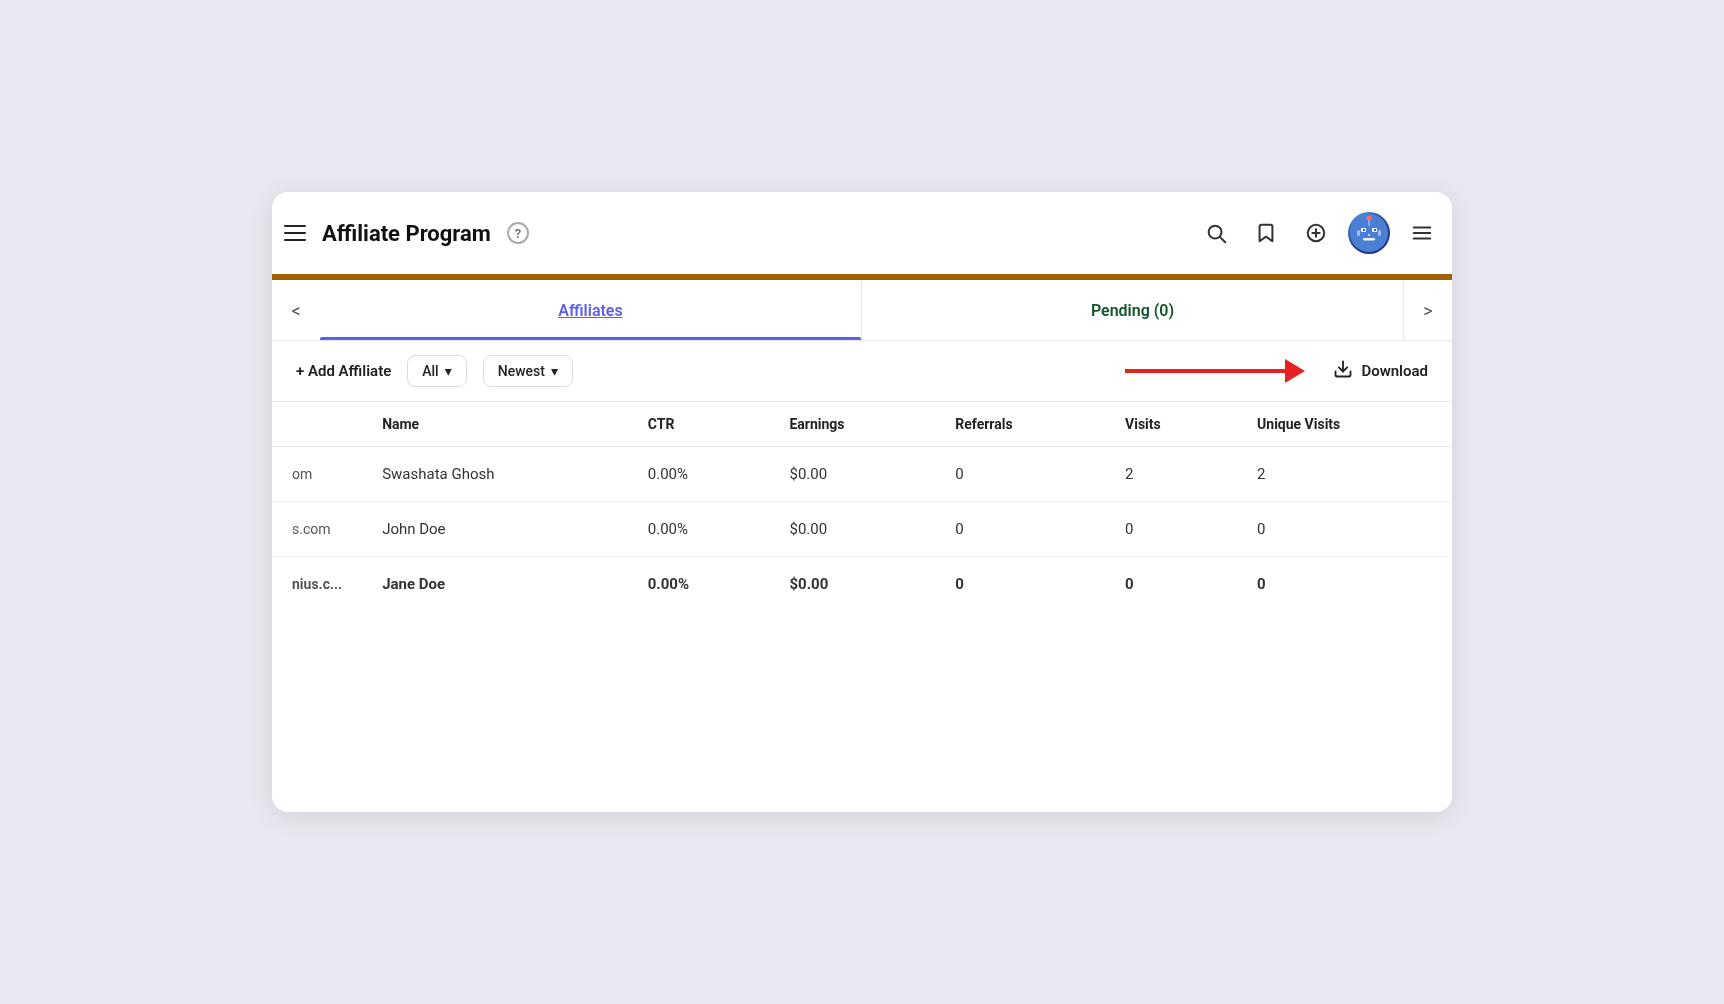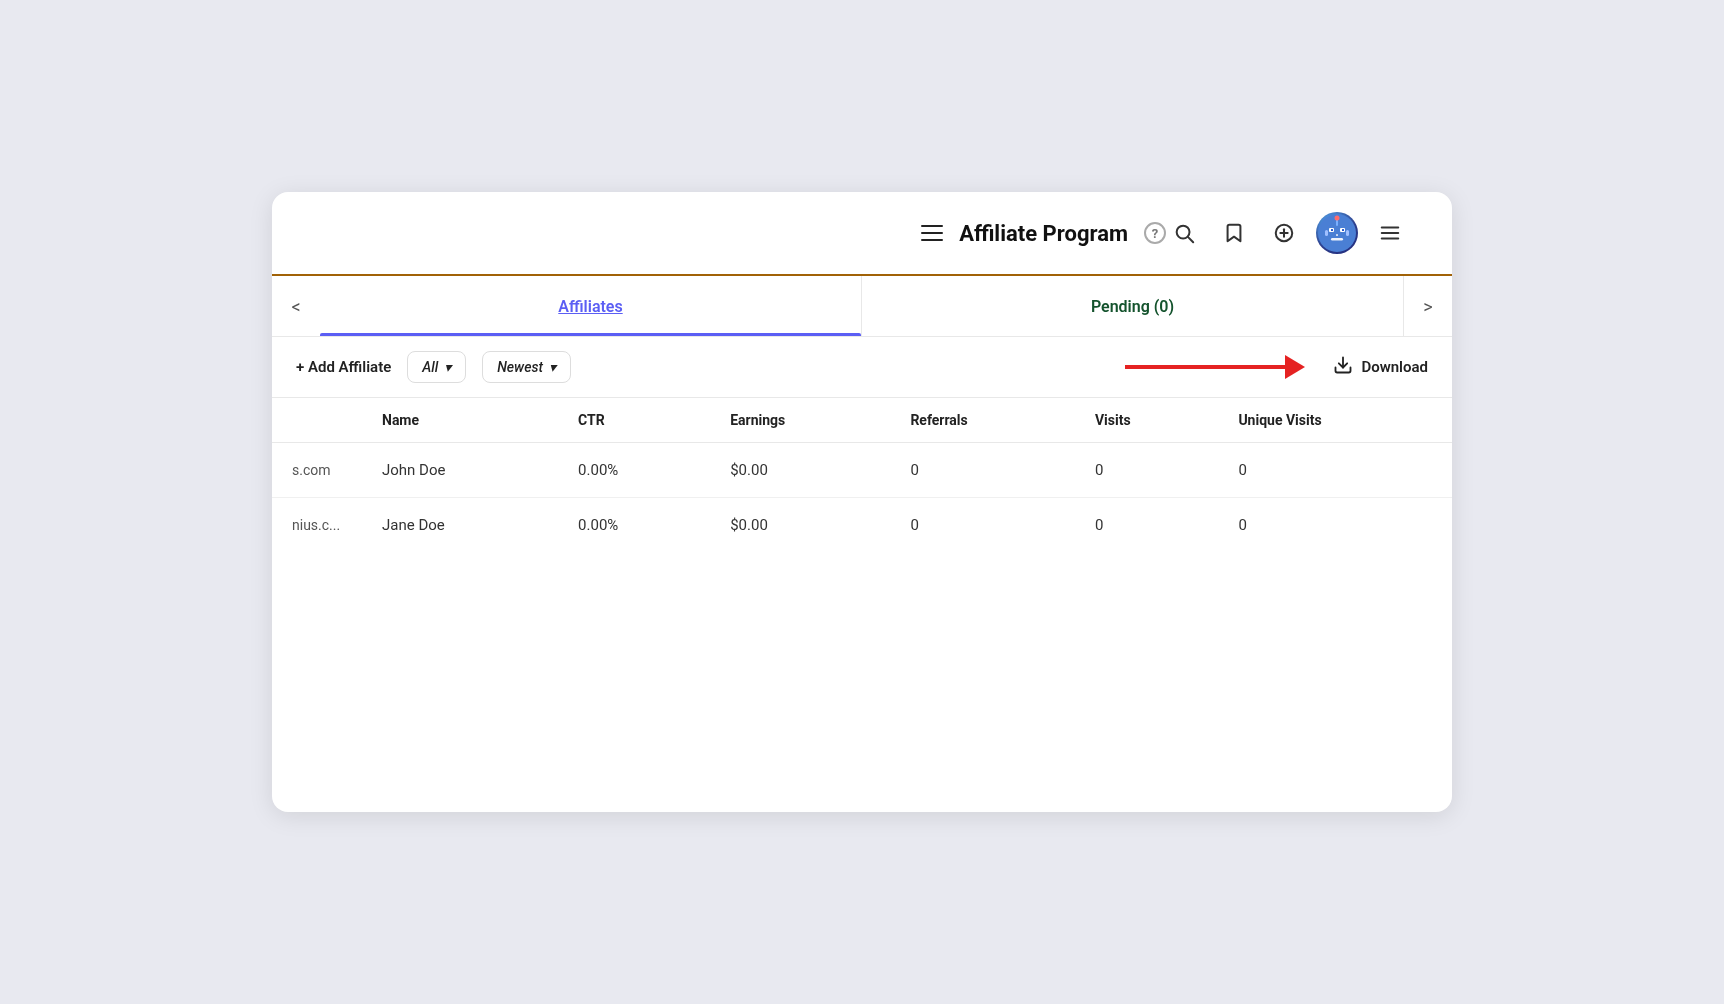--- a/index.html
+++ b/index.html
@@ -19,23 +19,23 @@
       width: 1180px;
       min-height: 620px;
       box-shadow: 0 4px 24px rgba(0,0,0,0.10);
       overflow: hidden;
     }
 
     
     .header {
       display: flex;
       align-items: center;
-      justify-content: flex-end;
-      padding: 20px 44px;
-      border-bottom: 2px solid #a16207;
+      justify-content: space-between;
+      padding: 20px 12px;
+      border-bottom: 6px solid #a16207;
     }
 
     .header-left {
       display: flex;
       align-items: center;
       gap: 16px;
     }
 
     .hamburger-icon {
       display: flex;
@@ -191,21 +191,20 @@
       align-items: center;
       gap: 6px;
       padding: 7px 14px;
       border: 1px solid #ddd;
       border-radius: 8px;
       font-size: 14px;
       font-weight: 500;
       cursor: pointer;
       background: white;
       color: #222;
-      font-style: italic;
     }
 
     .arrow-container {
       flex: 1;
       display: flex;
       align-items: center;
       justify-content: flex-end;
       gap: 28px;
     }
 
@@ -269,20 +268,21 @@
     thead th:first-child {
       width: 90px;
     }
 
     tbody tr {
       border-bottom: 1px solid #f0f0f0;
     }
 
     tbody tr:last-child {
       border-bottom: none;
+      font-weight: bold;
     }
 
     tbody td {
       padding: 18px 20px;
       font-size: 15px;
       color: #333;
     }
 
     .truncated {
       color: #555;
@@ -405,20 +405,29 @@
           <th></th>
           <th>Name</th>
           <th>CTR</th>
           <th>Earnings</th>
           <th>Referrals</th>
           <th>Visits</th>
           <th>Unique Visits</th>
         </tr>
       </thead>
       <tbody id="table-body">
+      <tr>
+    <td class="truncated">om</td>
+    <td>Swashata Ghosh</td>
+    <td>0.00%</td>
+    <td>$0.00</td>
+    <td>0</td>
+    <td>2</td>
+    <td>2</td>
+  </tr>
           <tr>
     <td class="truncated">s.com</td>
     <td>John Doe</td>
     <td>0.00%</td>
     <td>$0.00</td>
     <td>0</td>
     <td>0</td>
     <td>0</td>
   </tr>
           <tr>

